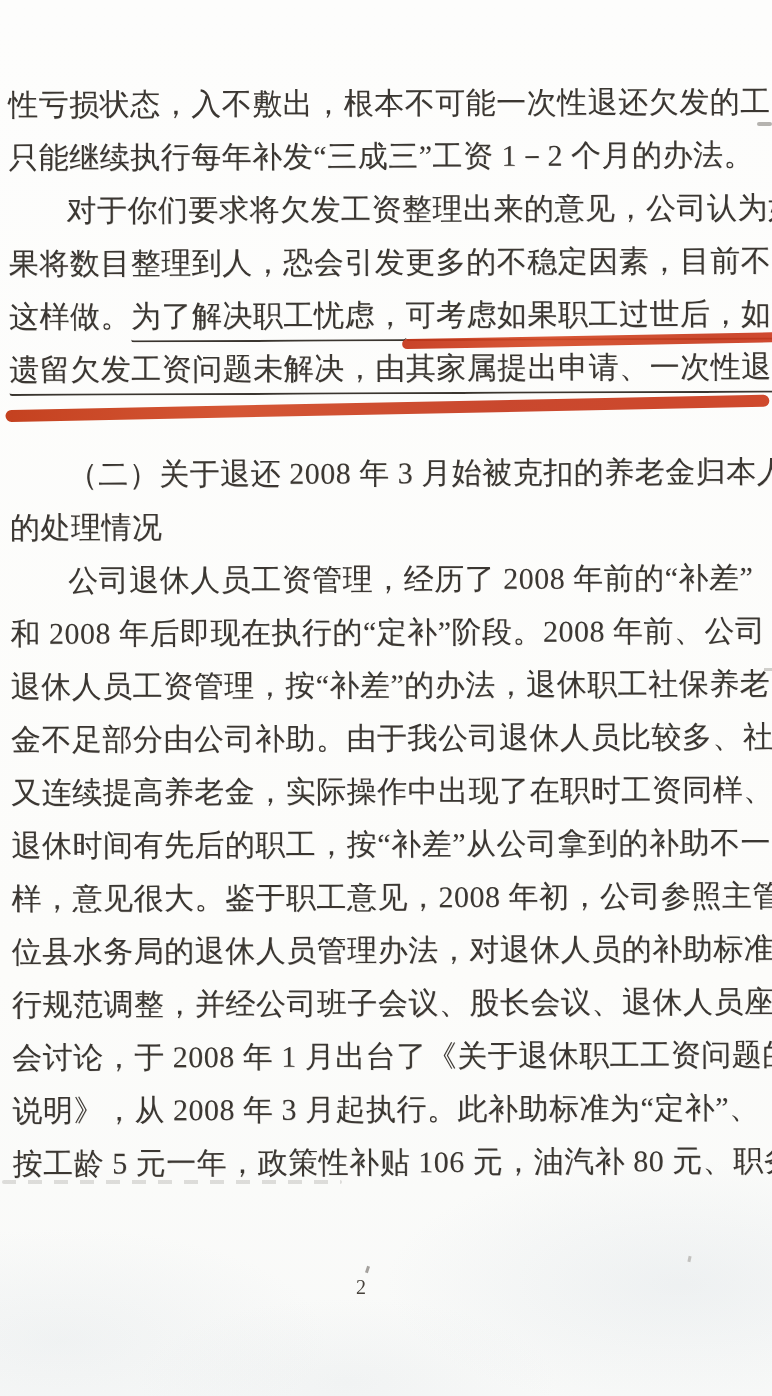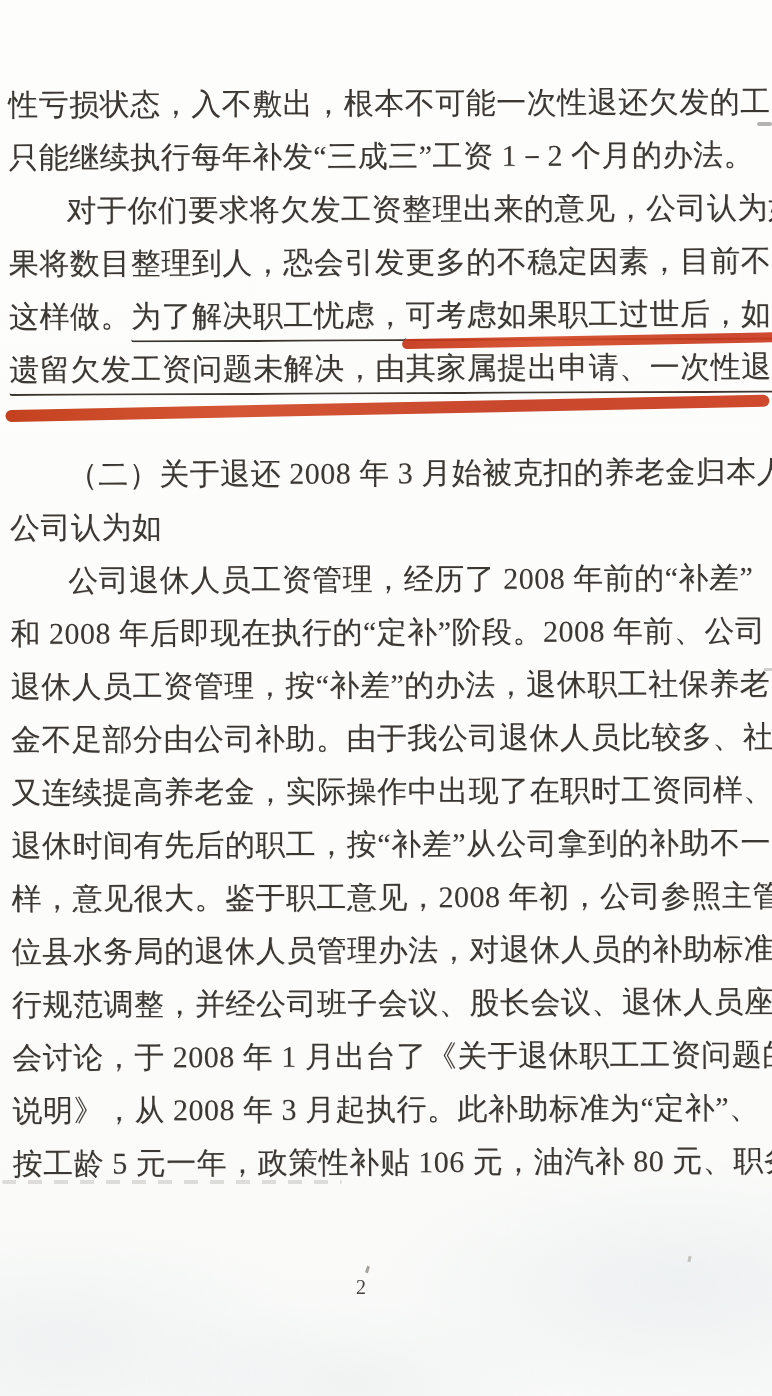--- a/index.html
+++ b/index.html
@@ -99,21 +99,21 @@
 <div class="page">
   <div class="textblock" id="document-lines">
       <div class="line"><span class="seg">性亏损状态，入不敷出，根本不可能一次性退还欠发的工资。</span></div>
       <div class="line"><span class="seg">只能继续执行每年补发“三成三”工资 1－2 个月的办法。</span></div>
       <div class="line indent"><span class="seg">对于你们要求将欠发工资整理出来的意见，公司认为如</span></div>
       <div class="line"><span class="seg">果将数目整理到人，恐会引发更多的不稳定因素，目前不宜</span></div>
       <div class="line"><span class="seg">这样做。</span><span class="seg u-black">为了解决职工忧虑，</span><span class="seg u-black">可考虑如果职工过世后，如还<span class="red-bar"></span></span></div>
       <div class="line"><span class="seg u-black">遗留欠发工资问题未解决，由其家属提出申请、一次性退还。</span><div class="red-bar-full"></div></div>
       <div class="line spacer"></div>
       <div class="line indent"><span class="seg">（二）关于退还 2008 年 3 月始被克扣的养老金归本人</span></div>
-      <div class="line"><span class="seg">公司认为如</span></div>
+      <div class="line"><span class="seg">的处理情况</span></div>
       <div class="line indent"><span class="seg">公司退休人员工资管理，经历了 2008 年前的“补差”</span></div>
       <div class="line"><span class="seg">和 2008 年后即现在执行的“定补”阶段。2008 年前、公司</span></div>
       <div class="line"><span class="seg">退休人员工资管理，按“补差”的办法，退休职工社保养老</span></div>
       <div class="line"><span class="seg">金不足部分由公司补助。由于我公司退休人员比较多、社保</span></div>
       <div class="line"><span class="seg">又连续提高养老金，实际操作中出现了在职时工资同样、但</span></div>
       <div class="line"><span class="seg">退休时间有先后的职工，按“补差”从公司拿到的补助不一</span></div>
       <div class="line"><span class="seg">样，意见很大。鉴于职工意见，2008 年初，公司参照主管单</span></div>
       <div class="line"><span class="seg">位县水务局的退休人员管理办法，对退休人员的补助标准进</span></div>
       <div class="line"><span class="seg">行规范调整，并经公司班子会议、股长会议、退休人员座谈</span></div>
       <div class="line"><span class="seg">会讨论，于 2008 年 1 月出台了《关于退休职工工资问题的</span></div>

